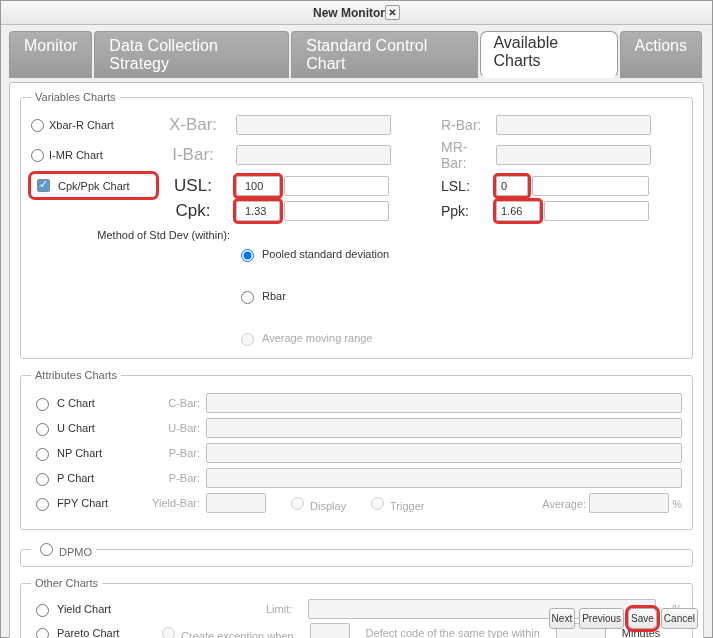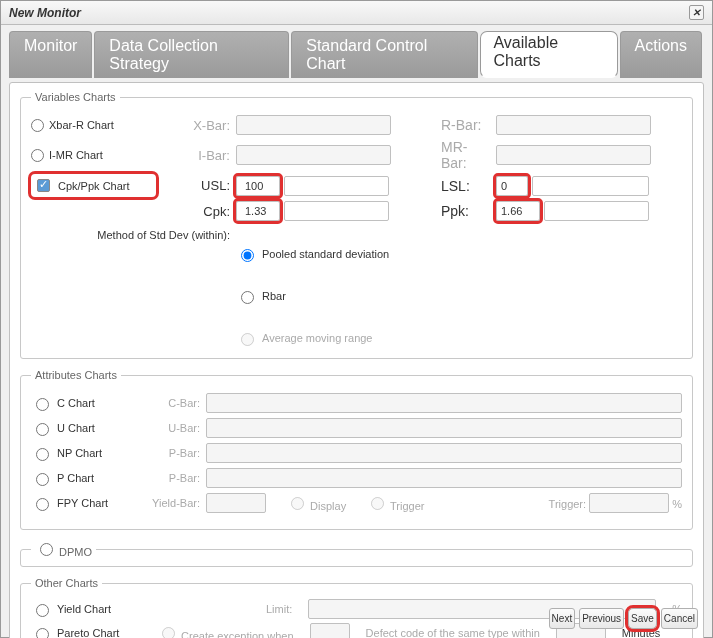--- a/index.html
+++ b/index.html
@@ -1,33 +1,33 @@
 <!DOCTYPE html>
 <html><head>
 <meta charset="utf-8">
 <style>
   * { box-sizing: border-box; font-family: Arial, sans-serif; }
   body { margin:0; padding:0; background:#fff; }
   .overlay { width:713px; height:638px; background:#f0f0f0; border:1px solid #999; position:relative; }
-  .titlebar { height:24px; background:linear-gradient(#f8f8f8,#e8e8e8); border-bottom:1px solid #bbb; padding:4px 8px; font-size:12px; font-weight:bold; color:#333; display:flex; justify-content:space-between; align-items:center;font-style:italic; }
+  .titlebar { height:24px; background:linear-gradient(#f8f8f8,#e8e8e8); border-bottom:1px solid #bbb; padding:4px 8px; font-size:12px; font-weight:bold; color:#333; display:flex; justify-content:center; align-items:center; }
   .closex { width:15px; height:15px; border:1px solid #999; border-radius:2px; font-size:10px; text-align:center; line-height:13px; background:#f5f5f5; cursor:pointer; }
   .content { padding:6px 8px 8px; }
   .tabs { display:flex; gap:0; margin-bottom:4px; }
   .tab { padding:5px 14px; font-size:16px; color:#fff; background:linear-gradient(#b0b0b0,#9a9a9a); border:1px solid #9a9a9a; border-bottom:none; border-radius:4px 4px 0 0; margin-right:2px; cursor:pointer; }
   .tab.active { background:#fff; color:#333; border:1px solid #9a9a9a; border-bottom:1px solid #fff; position:relative; z-index:2; }
   .hl-tab { border:3px solid #e03030; border-radius:7px; padding:2px 12px !important; }
   .panel { background:#fff; border:1px solid #c0c0c0; border-radius:3px; padding:8px 10px; height:608px; position:relative; }
   fieldset { border:1px solid #c8c8c8; border-radius:3px; margin:0 0 10px; padding:8px 10px 12px; font-size:11px; color:#666; }
   fieldset.small { padding:4px 10px 4px; }
   legend { font-size:11px; color:#666; padding:0 4px; }
   .row { display:flex; align-items:center; margin:3px 0; min-height:22px; }
   .optcol { width:125px; display:flex; align-items:center; gap:5px; }
   .optcol input[type=radio] { margin:0; }
   .optcol label { font-size:11px; color:#333; }
-  .lblcol { width:80px; text-align:right; padding-right:6px; font-size:13px; color:#aaa; }
+  .lblcol { width:80px; text-align:center; padding-right:6px; font-size:17px; color:#aaa; }
   .lblcol.en { color:#333; }
   .inpcol { width:155px; }
   .inpcol input { width:100%; height:20px; border:1px solid #c0c0c0; border-radius:2px; font-size:11px; padding:2px 4px; background:#f5f5f5; color:#aaa; }
   .inpcol input.en { background:#fff; color:#333;padding-left:8px; }
   .gapcol { width:50px; }
   .lblcol2 { width:55px; text-align:left; padding-right:6px; font-size:14px; color:#aaa; }
   .lblcol2.en { color:#333; }
   .inpcol2 { width:155px; }
   .inpcol2 input { width:100%; height:20px; border:1px solid #c0c0c0; border-radius:2px; font-size:11px; padding:2px 4px; background:#f5f5f5; color:#aaa; }
   .inpcol2 input.en { background:#fff; color:#333; }
@@ -177,21 +177,21 @@
         <div class="attr-row">
           <div class="attr-opt">
               <input type="radio" style="">
               <label>FPY Chart</label>
             </div>
           <div class="attr-lbl">Yield-Bar:</div>
           <div class="fpy-extra">
             <input class="sm" disabled="" style="">
             <span><input type="radio" disabled="" style=""> <span>Display</span></span>
             <span><input type="radio" disabled="" style=""> <span>Trigger</span></span>
-            <span style="margin-left:auto;"><span>Trigger:</span> <input class="sm" style="width: 80px;" disabled=""> <span>%</span></span>
+            <span style="margin-left:auto;"><span>Average:</span> <input class="sm" style="width: 80px;" disabled=""> <span>%</span></span>
           </div>
         </div>
       </fieldset>
 
       <fieldset class="small">
         <legend><input type="radio" style=""> <span>DPMO</span></legend>
       </fieldset>
 
       <fieldset>
         <legend>Other Charts</legend>

